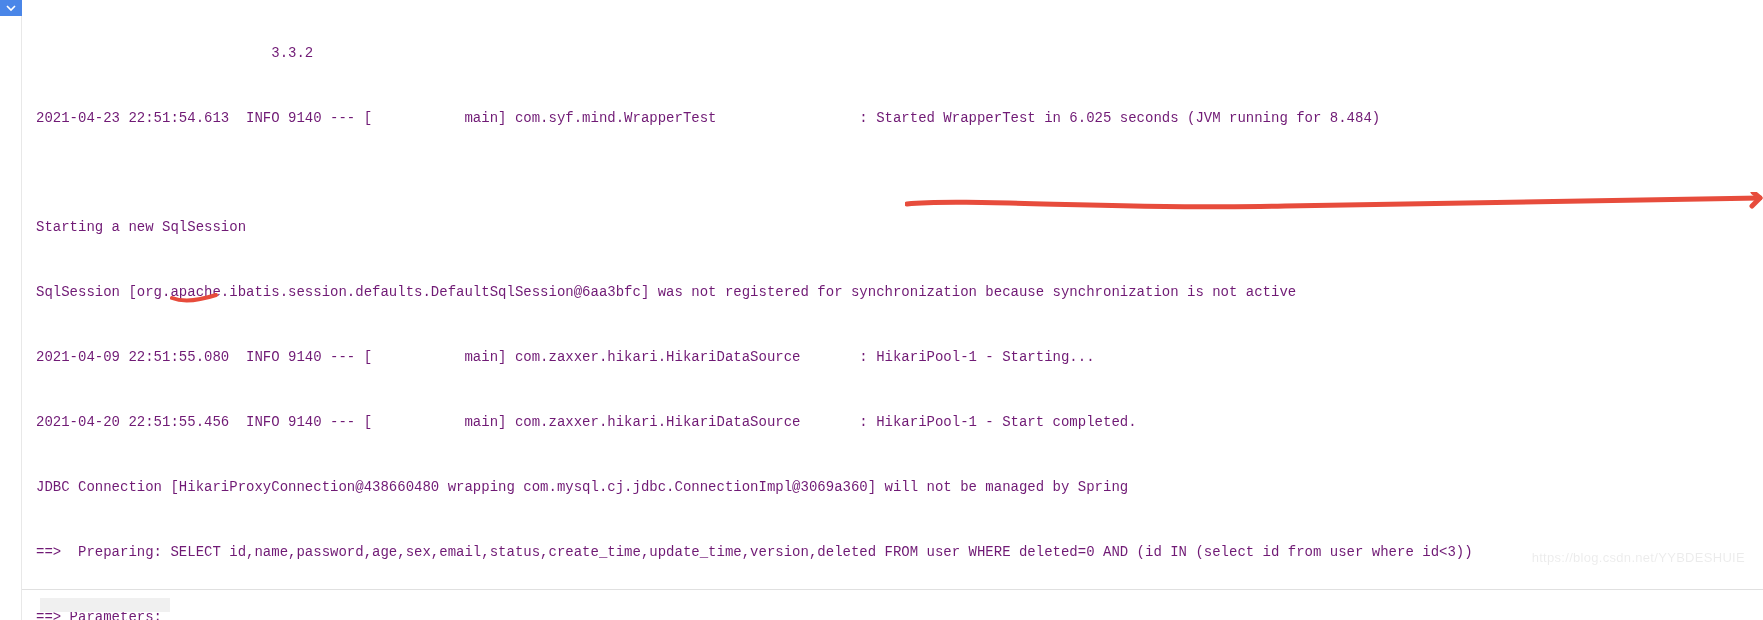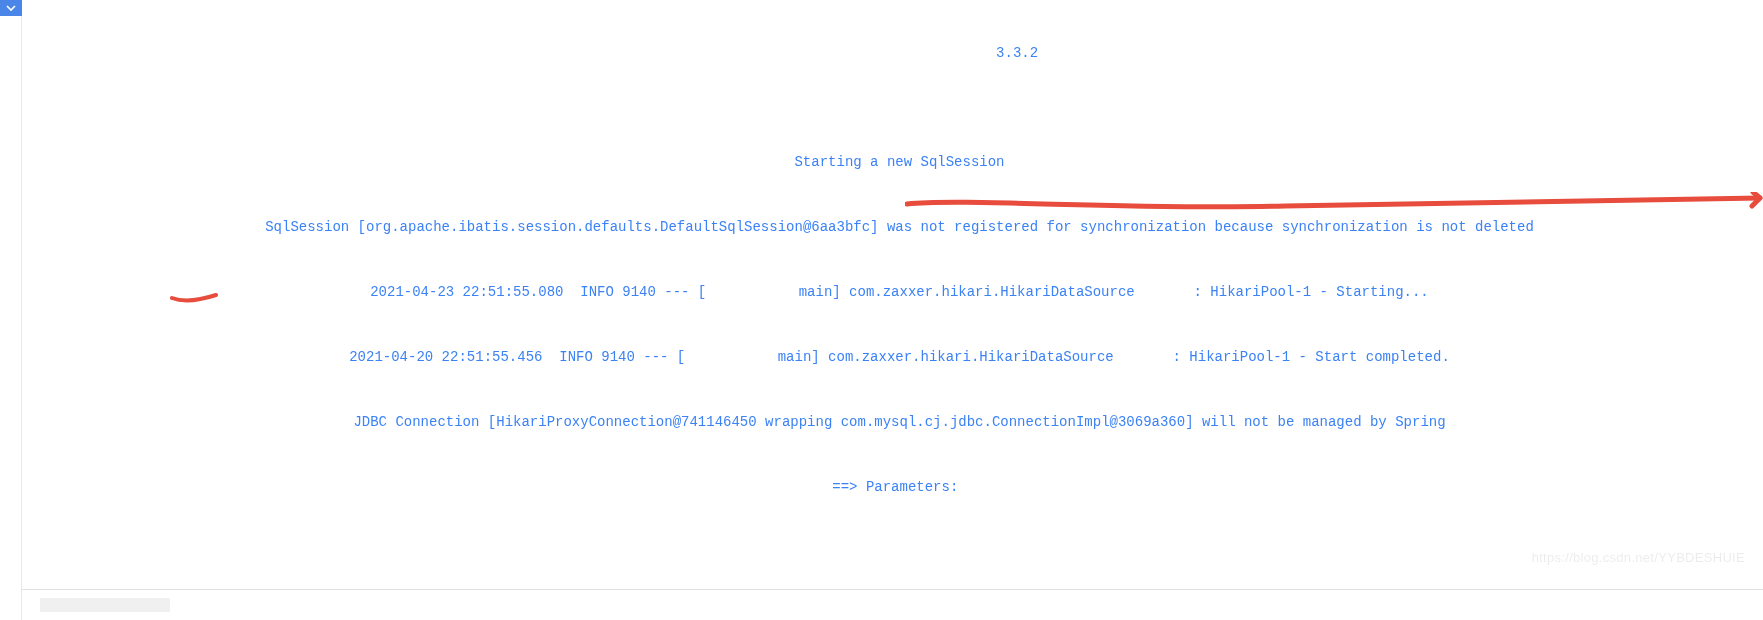--- a/index.html
+++ b/index.html
@@ -38,21 +38,21 @@
     }
     .gutter-toggle svg { display:block; margin:3px auto; }
     .lines {
       position: absolute;
       left: 36px;
       top: 0;
       right: 0;
       white-space: pre;
     }
     .line { display:block; }
-    .info { color: #3b82f6; text-align: center; }
+    .info { color: #701a75; }
     .watermark {
       position: absolute;
       right: 18px;
       bottom: 52px;
       color: rgba(0,0,0,0.08);
       font-family: Arial, sans-serif;
       font-size: 13px;
       letter-spacing: 0.3px;
     }
     
@@ -83,26 +83,28 @@
 <div class="gutter">
   <div class="gutter-toggle" title="Collapse">
     <svg width="10" height="10" viewBox="0 0 10 10">
         <path d="M1 3 L5 7 L9 3" fill="none" stroke="#fff" stroke-width="1.6"></path>
       </svg>
   </div>
 </div>
 
 <div class="lines">
   <span class="line info">                            3.3.2</span>
+  <span class="line info">2021-04-23 22:51:54.613  INFO 9140 --- [           main] com.syf.mind.WrapperTest                 : Started WrapperTest in 6.025 seconds (JVM running for 8.484)</span>
   <span class="line info"></span>
   <span class="line info">Starting a new SqlSession</span>
-  <span class="line info">SqlSession [org.apache.ibatis.session.defaults.DefaultSqlSession@6aa3bfc] was not registered for synchronization because synchronization is not deleted</span>
-  <span class="line info">2021-04-23 22:51:55.080  INFO 9140 --- [           main] com.zaxxer.hikari.HikariDataSource       : HikariPool-1 - Starting...</span>
+  <span class="line info">SqlSession [org.apache.ibatis.session.defaults.DefaultSqlSession@6aa3bfc] was not registered for synchronization because synchronization is not active</span>
+  <span class="line info">2021-04-09 22:51:55.080  INFO 9140 --- [           main] com.zaxxer.hikari.HikariDataSource       : HikariPool-1 - Starting...</span>
   <span class="line info">2021-04-20 22:51:55.456  INFO 9140 --- [           main] com.zaxxer.hikari.HikariDataSource       : HikariPool-1 - Start completed.</span>
-  <span class="line info">JDBC Connection [HikariProxyConnection@741146450 wrapping com.mysql.cj.jdbc.ConnectionImpl@3069a360] will not be managed by Spring</span>
+  <span class="line info">JDBC Connection [HikariProxyConnection@438660480 wrapping com.mysql.cj.jdbc.ConnectionImpl@3069a360] will not be managed by Spring</span>
+  <span class="line info">==&gt;  Preparing: SELECT id,name,password,age,sex,email,status,create_time,update_time,version,deleted FROM user WHERE deleted=0 AND (id IN (select id from user where id&lt;3))</span>
   <span class="line info">==&gt; Parameters: </span>
   
   
   
   
   
   
   
   <span class="line info"></span>
   

